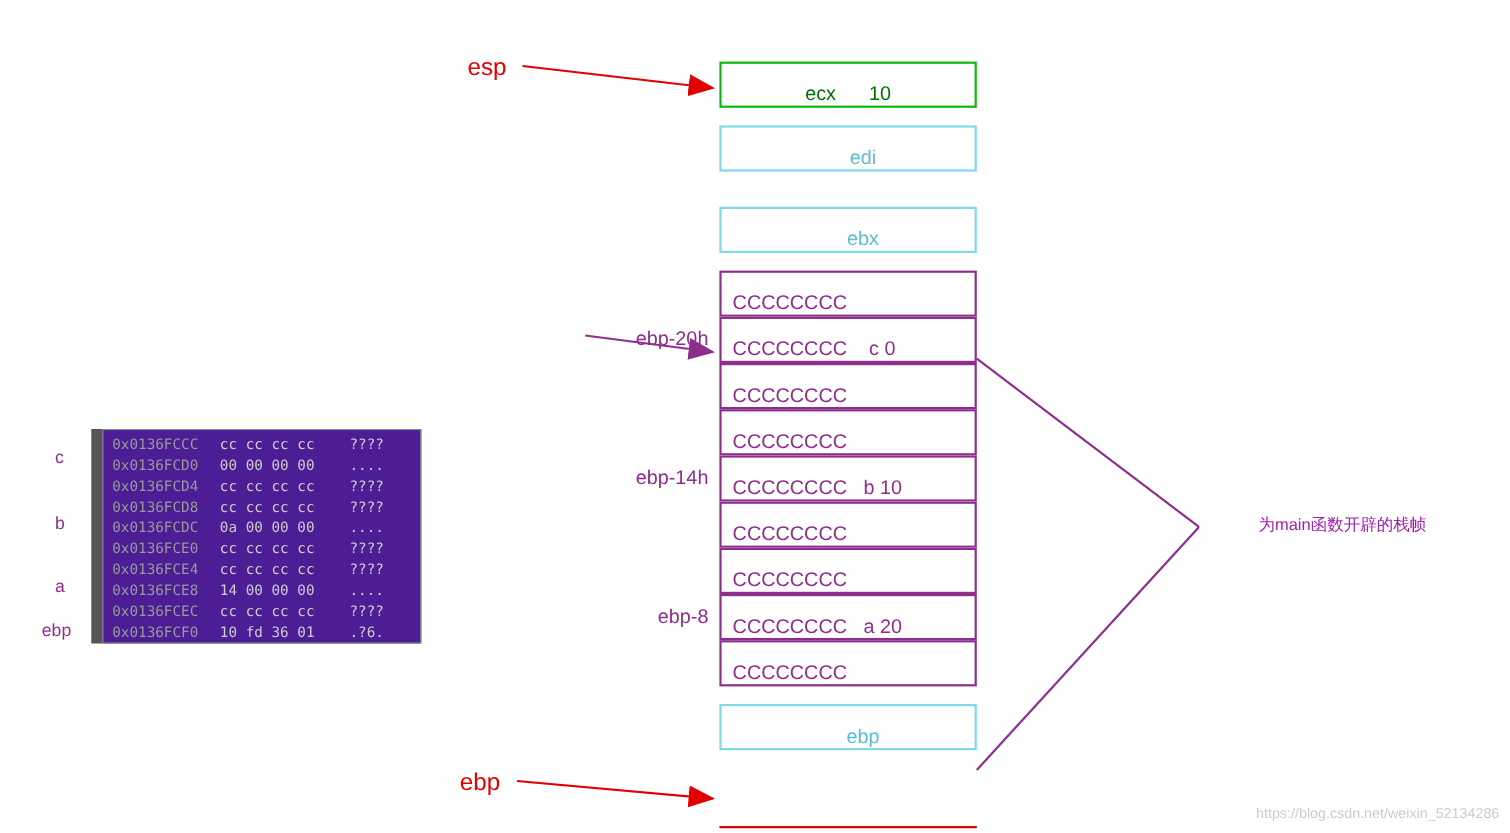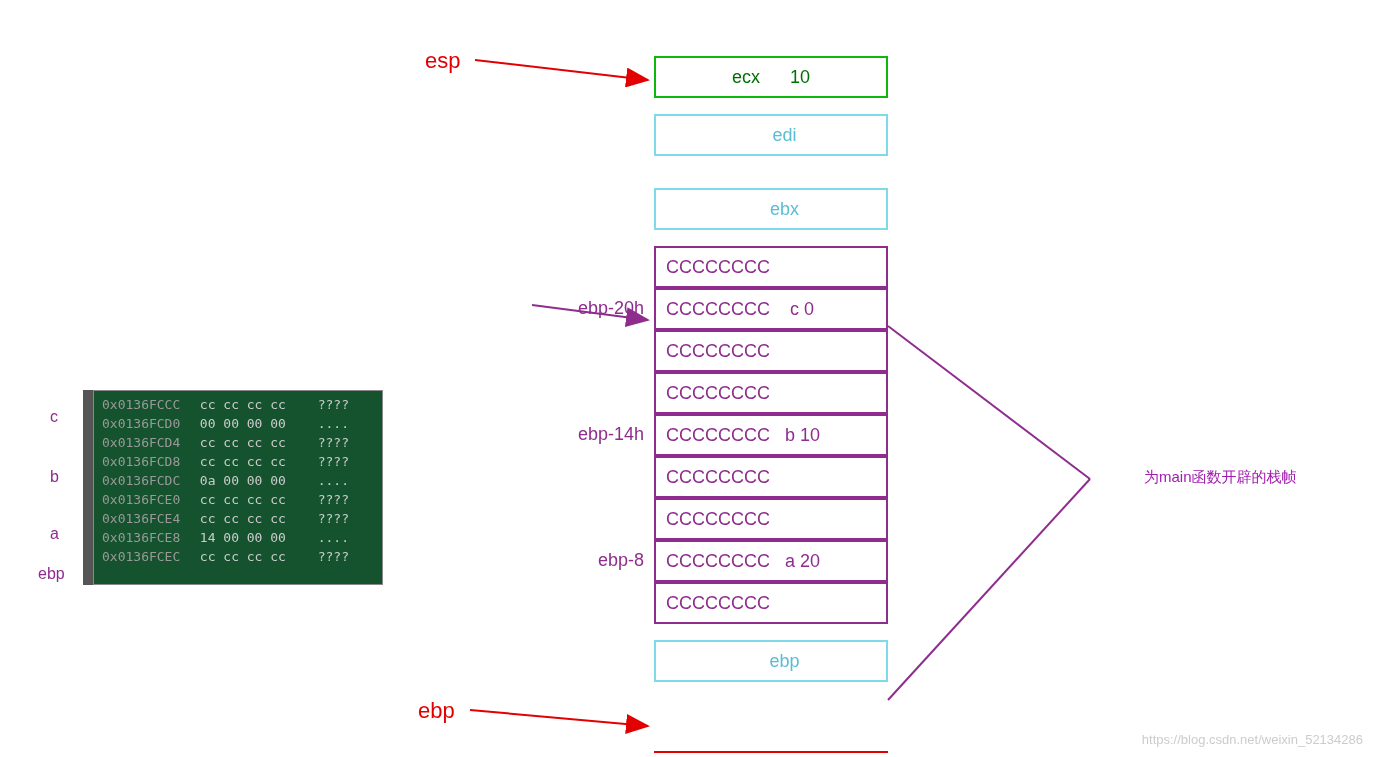--- a/index.html
+++ b/index.html
@@ -2,21 +2,21 @@
 <html><head>
 <meta charset="utf-8">
 <style>
   * { box-sizing: border-box; margin: 0; padding: 0; }
   body { width: 1373px; height: 757px; background: #fff; font-family: Arial, sans-serif; position: relative; overflow: hidden; }
 
   .memory-panel {
     position: absolute;
     left: 93px; top: 390px;
     width: 290px; height: 195px;
-    background: #14532d;
+    background: #4c1d95;
     border: 1px solid #888;
     padding: 4px 8px;
     font-family: Consolas, monospace;
     font-size: 13px;
     line-height: 19px;
     color: #ccc;
   }
   .mem-left-edge {
     position: absolute;
     left: 83px; top: 390px;
@@ -37,21 +37,21 @@
   .stack {
     position: absolute;
     left: 654px; top: 56px;
     width: 234px;
   }
   .cell {
     width: 234px;
     height: 42px;
     border: 2px solid;
     display: flex;
-    align-items: center;
+    align-items: flex-end;
     padding: 0 10px;
     font-size: 18px;
     background: #fff;
   }
   .gap { height: 16px; }
   .c-green { border-color: #0db80d; color: #007000; justify-content: center; gap: 30px; }
   .c-cyan  { border-color: #7fd9e9; color: #5abdd3; justify-content: center; padding-left: 37px; }
   .c-purple{ border-color: #8e2d8e; color: #8e2d8e; }
 
   .offset-label {
@@ -88,20 +88,21 @@
 <div class="memory-panel">
   <div class="mem-row"><span class="mem-addr">0x0136FCCC</span> <span class="mem-bytes">cc cc cc cc</span> <span class="mem-ascii">????</span></div>
   <div class="mem-row"><span class="mem-addr">0x0136FCD0</span> <span class="mem-bytes">00 00 00 00</span> <span class="mem-ascii">....</span></div>
   <div class="mem-row"><span class="mem-addr">0x0136FCD4</span> <span class="mem-bytes">cc cc cc cc</span> <span class="mem-ascii">????</span></div>
   <div class="mem-row"><span class="mem-addr">0x0136FCD8</span> <span class="mem-bytes">cc cc cc cc</span> <span class="mem-ascii">????</span></div>
   <div class="mem-row"><span class="mem-addr">0x0136FCDC</span> <span class="mem-bytes">0a 00 00 00</span> <span class="mem-ascii">....</span></div>
   <div class="mem-row"><span class="mem-addr">0x0136FCE0</span> <span class="mem-bytes">cc cc cc cc</span> <span class="mem-ascii">????</span></div>
   <div class="mem-row"><span class="mem-addr">0x0136FCE4</span> <span class="mem-bytes">cc cc cc cc</span> <span class="mem-ascii">????</span></div>
   <div class="mem-row"><span class="mem-addr">0x0136FCE8</span> <span class="mem-bytes">14 00 00 00</span> <span class="mem-ascii">....</span></div>
   <div class="mem-row"><span class="mem-addr">0x0136FCEC</span> <span class="mem-bytes">cc cc cc cc</span> <span class="mem-ascii">????</span></div>
+  <div class="mem-row"><span class="mem-addr">0x0136FCF0</span> <span class="mem-bytes">10 fd 36 01</span> <span class="mem-ascii">.?6.</span></div>
 </div>
 
 <div class="mem-label" style="left:50px;top:408px">c</div>
 <div class="mem-label" style="left:50px;top:468px">b</div>
 <div class="mem-label" style="left:50px;top:525px">a</div>
 <div class="mem-label" style="left:38px;top:565px">ebp</div>
 
 <div class="stack">
   <div class="cell-wrap">
       <div class="cell c-green">

